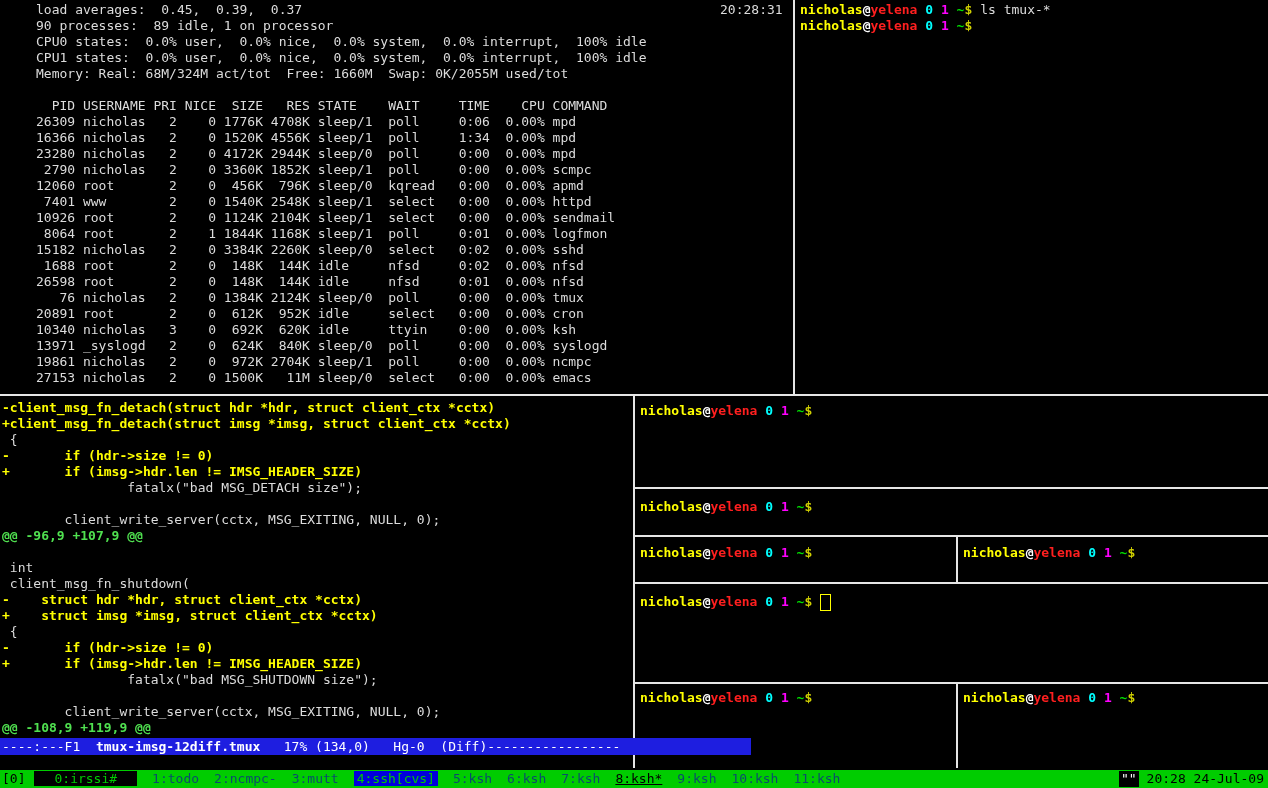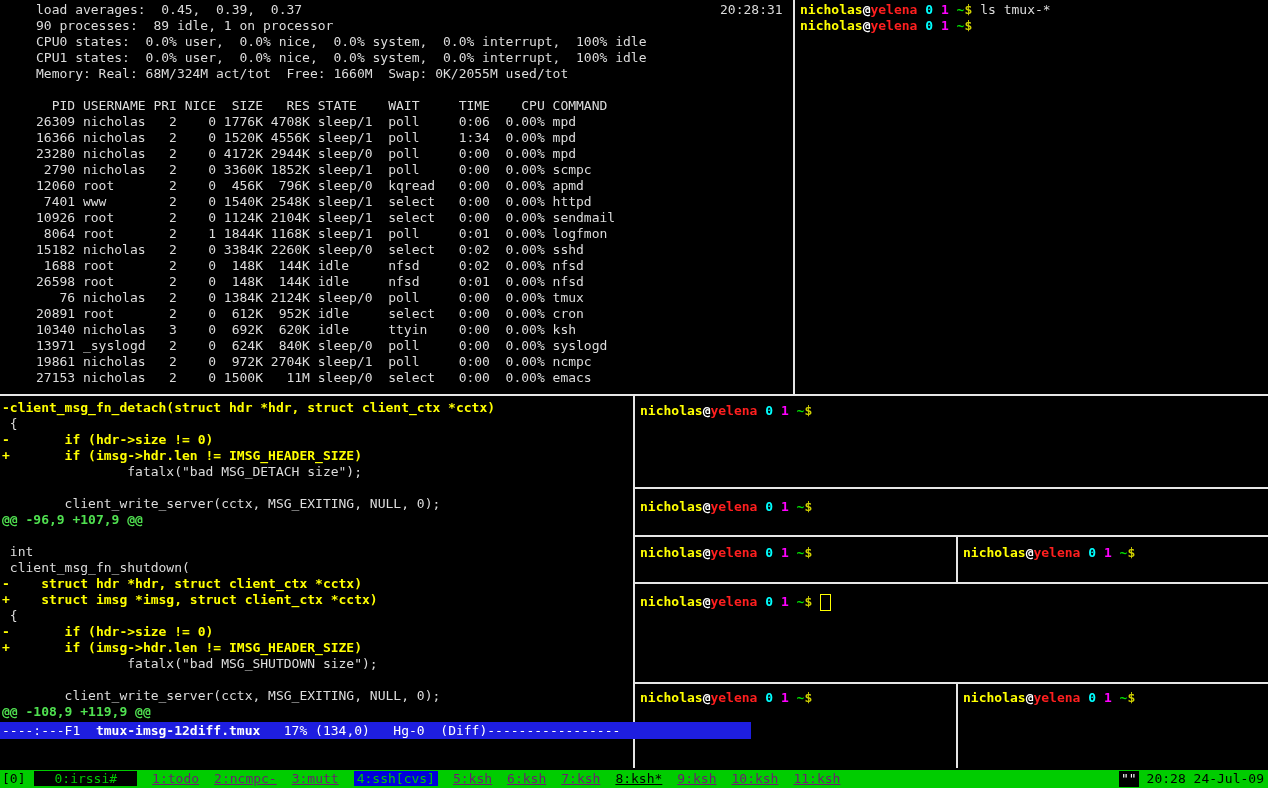--- a/index.html
+++ b/index.html
@@ -39,21 +39,21 @@
   #pane-e{left:640px;top:594px;}
   #pane-f{left:640px;top:690px;}
   #pane-g{left:963px;top:690px;}
   #cursor{display:inline-block;width:9px;height:15px;border:1px solid #ffff00;
     margin-left:8px;vertical-align:top;}
   #status-bar{position:absolute;left:0;top:770px;width:1268px;height:18px;background:#00cc00;
     color:#000;display:flex;align-items:center;justify-content:space-between;white-space:pre;}
   .status-left-group{display:flex;align-items:center;padding-left:2px;}
   [data-name="status-session"]{margin-right:9px;}
   .wi{margin-right:15px;}
-  .w-normal{color:#701a75;text-decoration:underline;}
+  .w-normal{color:#0c4a6e;}
   .w-activity{background:#000;color:#00cc00;padding:0 20px;}
   .w-content{background:#0000dd;color:#00cc00;padding:0 3px;}
   .w-current{color:#000;text-decoration:underline;}
   .status-right-group{padding-right:4px;display:flex;align-items:center;}
   .ptitle{background:#000;color:#ffffff;padding:0 2px;margin-right:8px;}
 </style>
 </head>
 <body>
 
 <div id="screen" data-name="tmux-session-screen">
@@ -97,20 +97,21 @@
   <div class="border" id="h2" data-name="pane-border-h2"></div>
   <div class="border" id="h3" data-name="pane-border-h3"></div>
   <div class="border" id="h4" data-name="pane-border-h4"></div>
   <div class="border" id="h5" data-name="pane-border-h5"></div>
   <div class="border" id="v3" data-name="pane-border-v3"></div>
   <div class="border" id="v4" data-name="pane-border-v4"></div>
 
   <div id="emacs" data-name="pane-emacs-diff">
     <div data-name="diff-content">
         <div class="dl removed" data-name="diff-line">-client_msg_fn_detach(struct hdr *hdr, struct client_ctx *cctx)</div>
+        <div class="dl added" data-name="diff-line">+client_msg_fn_detach(struct imsg *imsg, struct client_ctx *cctx)</div>
         <div class="dl context" data-name="diff-line"> {</div>
         <div class="dl removed" data-name="diff-line">-       if (hdr-&gt;size != 0)</div>
         <div class="dl added" data-name="diff-line">+       if (imsg-&gt;hdr.len != IMSG_HEADER_SIZE)</div>
         <div class="dl context" data-name="diff-line">                fatalx("bad MSG_DETACH size");</div>
         <div class="dl context" data-name="diff-line"> </div>
         <div class="dl context" data-name="diff-line">        client_write_server(cctx, MSG_EXITING, NULL, 0);</div>
         <div class="dl hunk" data-name="diff-line">@@ -96,9 +107,9 @@</div>
         <div class="dl context" data-name="diff-line"> </div>
         <div class="dl context" data-name="diff-line"> int</div>
         <div class="dl context" data-name="diff-line"> client_msg_fn_shutdown(</div>

